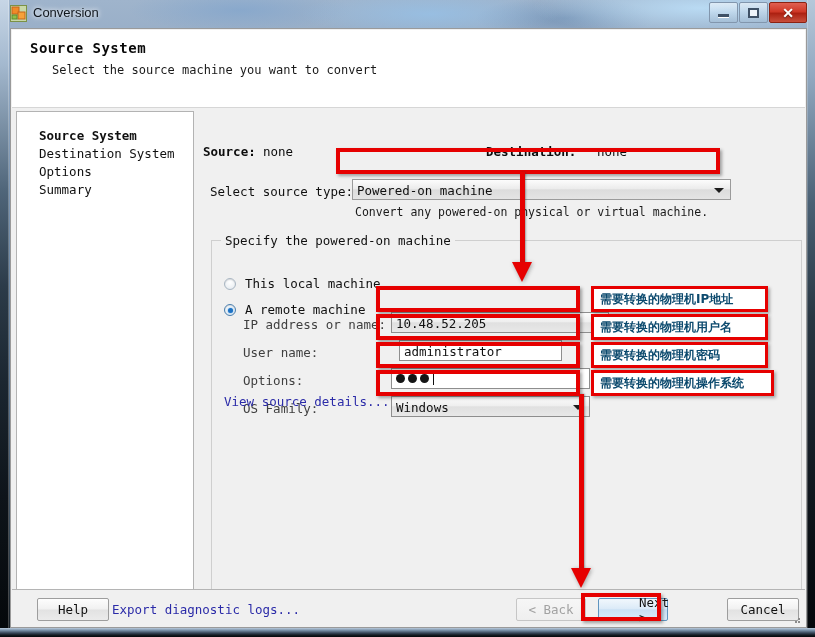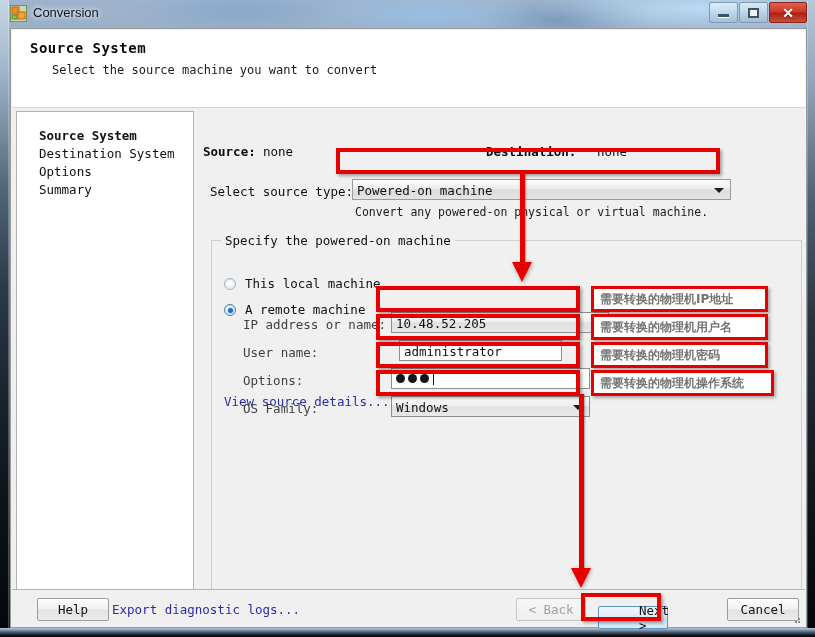--- a/index.html
+++ b/index.html
@@ -205,21 +205,21 @@
   }
   .btn.disabled { color: #a2a2a2; border-color: #c6c6c6;
     background: linear-gradient(180deg, #f6f6f6 0%, #efefef 100%); }
   .btn.primary {
     background: linear-gradient(180deg, #f1f7fc 0%, #dcebf8 45%, #c9e0f4 52%, #daecfa 100%);
     border: 1px solid #5f94bf;
   }
   #help-btn    { left: 17px;  top: 8px; width: 72px; margin-left: 8px; }
   #export-link { position: absolute; left: 100px; top: 12px; font-size: 12.5px; color: #2b2ba8; }
   #back-btn    { left: 504px; top: 8px; width: 70px; text-align: center; }
-  #next-btn    { left: 586px; top: 16px; width: 70px; padding-left: 42px; }
+  #next-btn    { left: 586px; top: 8px; width: 70px; padding-left: 42px; }
   #cancel-btn  { left: 715px; top: 8px; width: 72px; }
   #resize-grip {
     position: absolute; right: 4px; bottom: 3px; width: 10px; height: 10px;
     background:
       radial-gradient(circle 1px at 8px 8px, #8b8b8b 99%, transparent) ,
       radial-gradient(circle 1px at 5px 8px, #8b8b8b 99%, transparent),
       radial-gradient(circle 1px at 8px 5px, #8b8b8b 99%, transparent);
   }
 
   
@@ -227,21 +227,21 @@
   .hl {
     position: absolute; border: 4px solid #e60000; box-shadow: 2px 2px 3px rgba(60,60,60,.45);
   }
   .cn-box {
     position: absolute; border: 3px solid #e60000; background: #ffffff;
     box-shadow: 2px 2px 3px rgba(60,60,60,.4);
     display: flex; align-items: center;
   }
   .cn-box span {
     font-family: "DejaVu Sans", sans-serif;
-    font-size: 12px; font-weight: bold; color: #737373;
+    font-size: 12px; font-weight: bold; color: #0c4a6e;
     padding-left: 6px; white-space: nowrap;
   }
   .arrow-shaft { position: absolute; background: #e60000; box-shadow: 1px 0 2px rgba(60,60,60,.45); }
   .arrow-head {
     position: absolute; width: 0; height: 0;
     border-left: 10px solid transparent; border-right: 10px solid transparent;
     border-top: 20px solid #e60000;
     filter: drop-shadow(1px 1px 2px rgba(60,60,60,.45));
   }
 </style>

